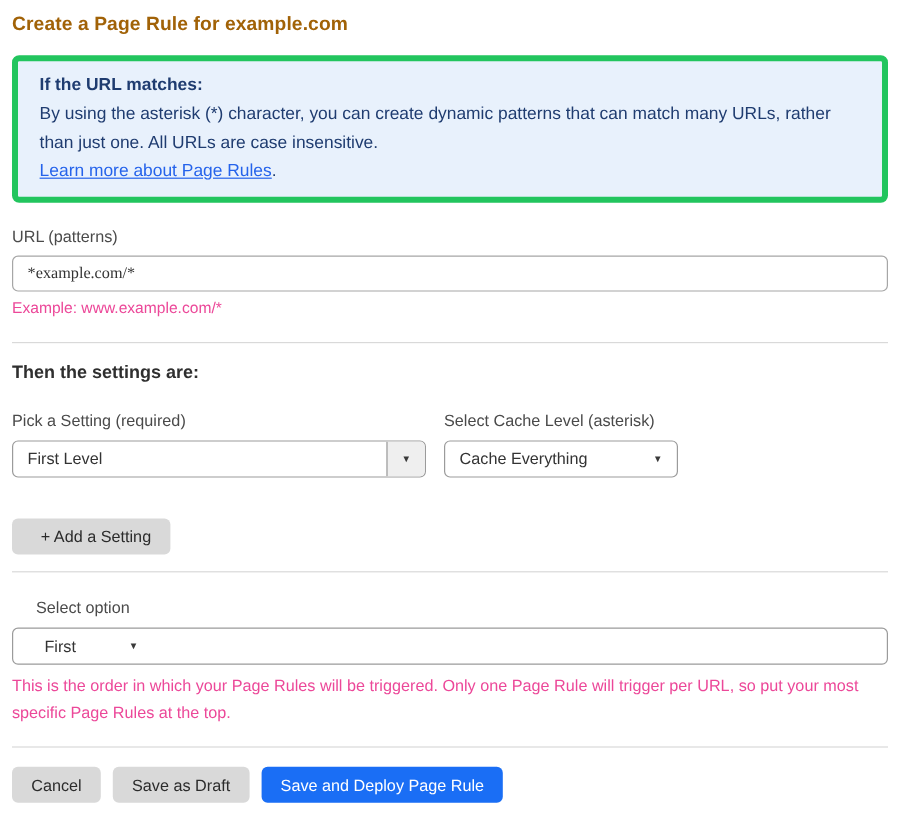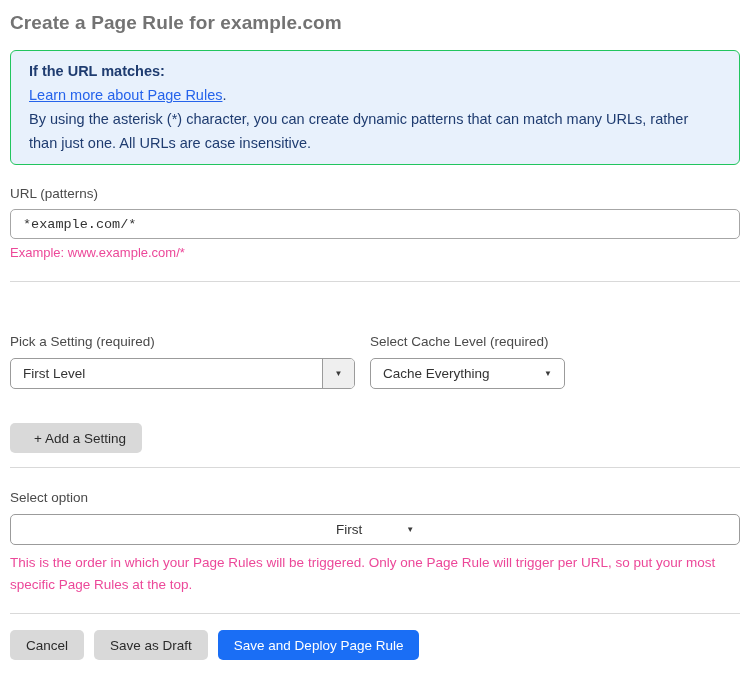--- a/index.html
+++ b/index.html
@@ -7,61 +7,60 @@
     width: 750px; height: 691px;
     background: #ffffff;
     font-family: "Liberation Sans", sans-serif;
     color: #333;
     overflow: hidden;
   }
   .page { padding: 0 10px; width: 750px; }
 
   .page-title {
     margin-top: 12px;
-    font-size: 19px;
+    font-size: 16px;
     font-weight: bold;
-    color: #737373;
+    color: #a16207;
     letter-spacing: 0.1px;
   }
 
   .info-box {
     margin-top: 16px;
     background: #e8f1fc;
-    border: 1px solid #22c55e;
+    border: 5px solid #22c55e;
     border-radius: 6px;
     padding: 8px 20px 9px 18px;
     color: #1f3c70;
     font-size: 14.5px;
     line-height: 24px;
   }
   .info-box .info-heading { font-weight: bold; }
   .info-box a {
     color: #2563eb;
     text-decoration: underline;
     cursor: pointer;
   }
 
   .field-label {
     font-size: 13.5px;
     color: #4a4a4a;
     line-height: 16px;
-    margin-top: 28px;
   }
   .url-label { margin-top: 21px; }
 
   .text-input {
     margin-top: 7px;
     width: 100%;
     height: 30px;
     border: 1px solid #a6a6a6;
     border-radius: 5px;
     padding: 0 12px;
     font-size: 13.5px;
     color: #333;
-    font-family: Liberation Mono, monospace;
+    font-family: Liberation Serif, serif;
     background: #fff;
     outline: none;
     display: block;
   }
   .helper-text {
     margin-top: 6px;
     font-size: 13px;
     color: #ec4899;
   }
 
@@ -142,32 +141,32 @@
   .btn-gray {
     background: #d9d9d9;
     color: #2b2b2b;
   }
   .btn-blue {
     color: #ffffff;
   }
   .add-setting-btn { margin-top: 34px; padding-left: 24px; }
 
   .order-heading { margin-top: 17px; }
-  .order-label { margin-top: 22px; }
+  .order-label { margin-top: 22px; margin-left: 20px; }
 
   .order-select {
     margin-top: 8px;
     width: 100%;
     height: 31px;
     border: 1px solid #9b9b9b;
     border-radius: 5px;
     background: #fff;
     display: flex;
     align-items: center;
-    justify-content: center;
+    justify-content: flex-start;
     padding: 0 26px;
     font-size: 13.5px;
     color: #333;
     cursor: pointer;
     gap: 44px;
   }
   .order-helper {
     margin-top: 7px;
     font-size: 13.5px;
     color: #ec4899;
@@ -183,43 +182,44 @@
 </style>
 </head>
 <body>
 
 <div class="page">
 
   <h1 class="page-title">Create a Page Rule for example.com</h1>
 
   <div class="info-box">
     <div class="info-heading">If the URL matches:</div>
+    <div>By using the asterisk (*) character, you can create dynamic patterns that can match many URLs, rather than just one. All URLs are case insensitive.</div>
     <div><a>Learn more about Page Rules</a><span>.</span></div>
-    <div>By using the asterisk (*) character, you can create dynamic patterns that can match many URLs, rather than just one. All URLs are case insensitive.</div>
   </div>
 
   <div class="field-label url-label">URL (patterns)</div>
   <input class="text-input" type="text" value="*example.com/*" style="">
   <div class="helper-text">Example: www.example.com/*</div>
 
   <hr class="divider divider-1">
 
+  <div class="section-heading settings-heading">Then the settings are:</div>
 
   <div class="settings-row">
     <div class="settings-col-1">
       <div class="field-label">Pick a Setting (required)</div>
       <div class="combo">
         <span class="combo-value">First Level</span>
         <span class="arrow-cell">
           <span class="arrow-glyph">▼</span>
         </span>
       </div>
     </div>
     <div class="settings-col-2">
-      <div class="field-label">Select Cache Level (required)</div>
+      <div class="field-label">Select Cache Level (asterisk)</div>
       <div class="combo">
         <span class="combo-value">Cache Everything</span>
         <span class="arrow-inline">
           <span class="arrow-glyph">▼</span>
         </span>
       </div>
     </div>
   </div>
 
   <button class="btn btn-gray add-setting-btn">+ Add a Setting</button>

